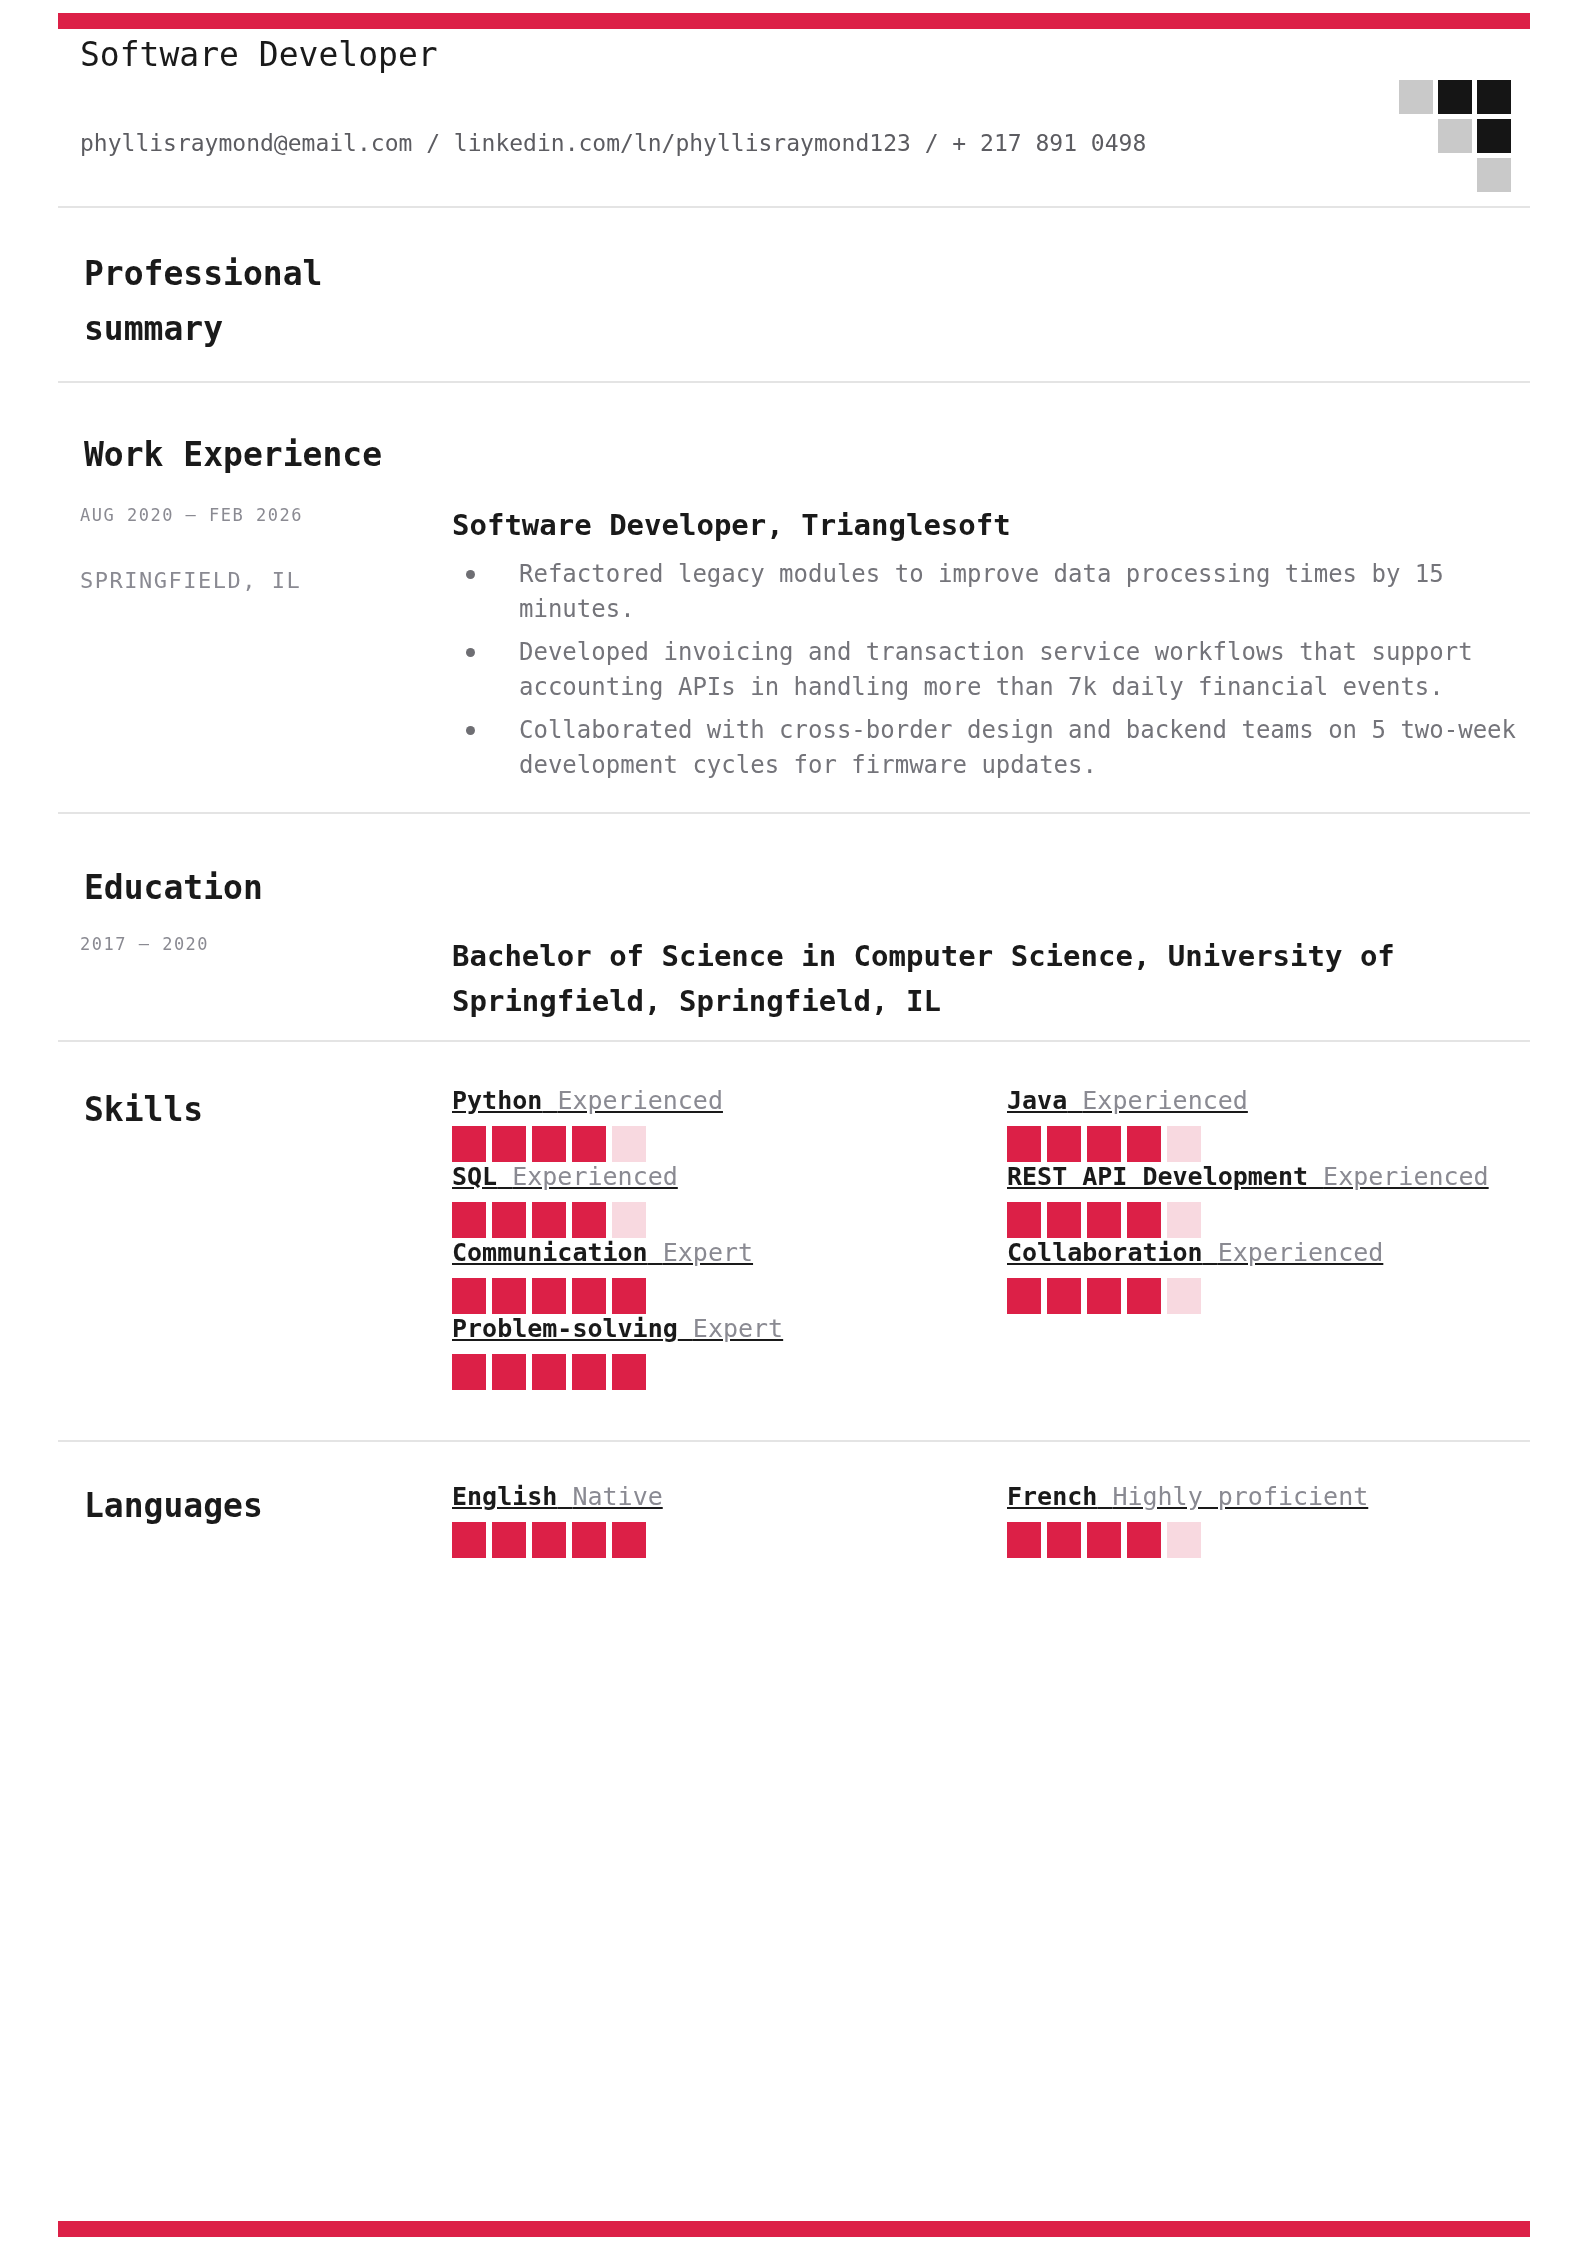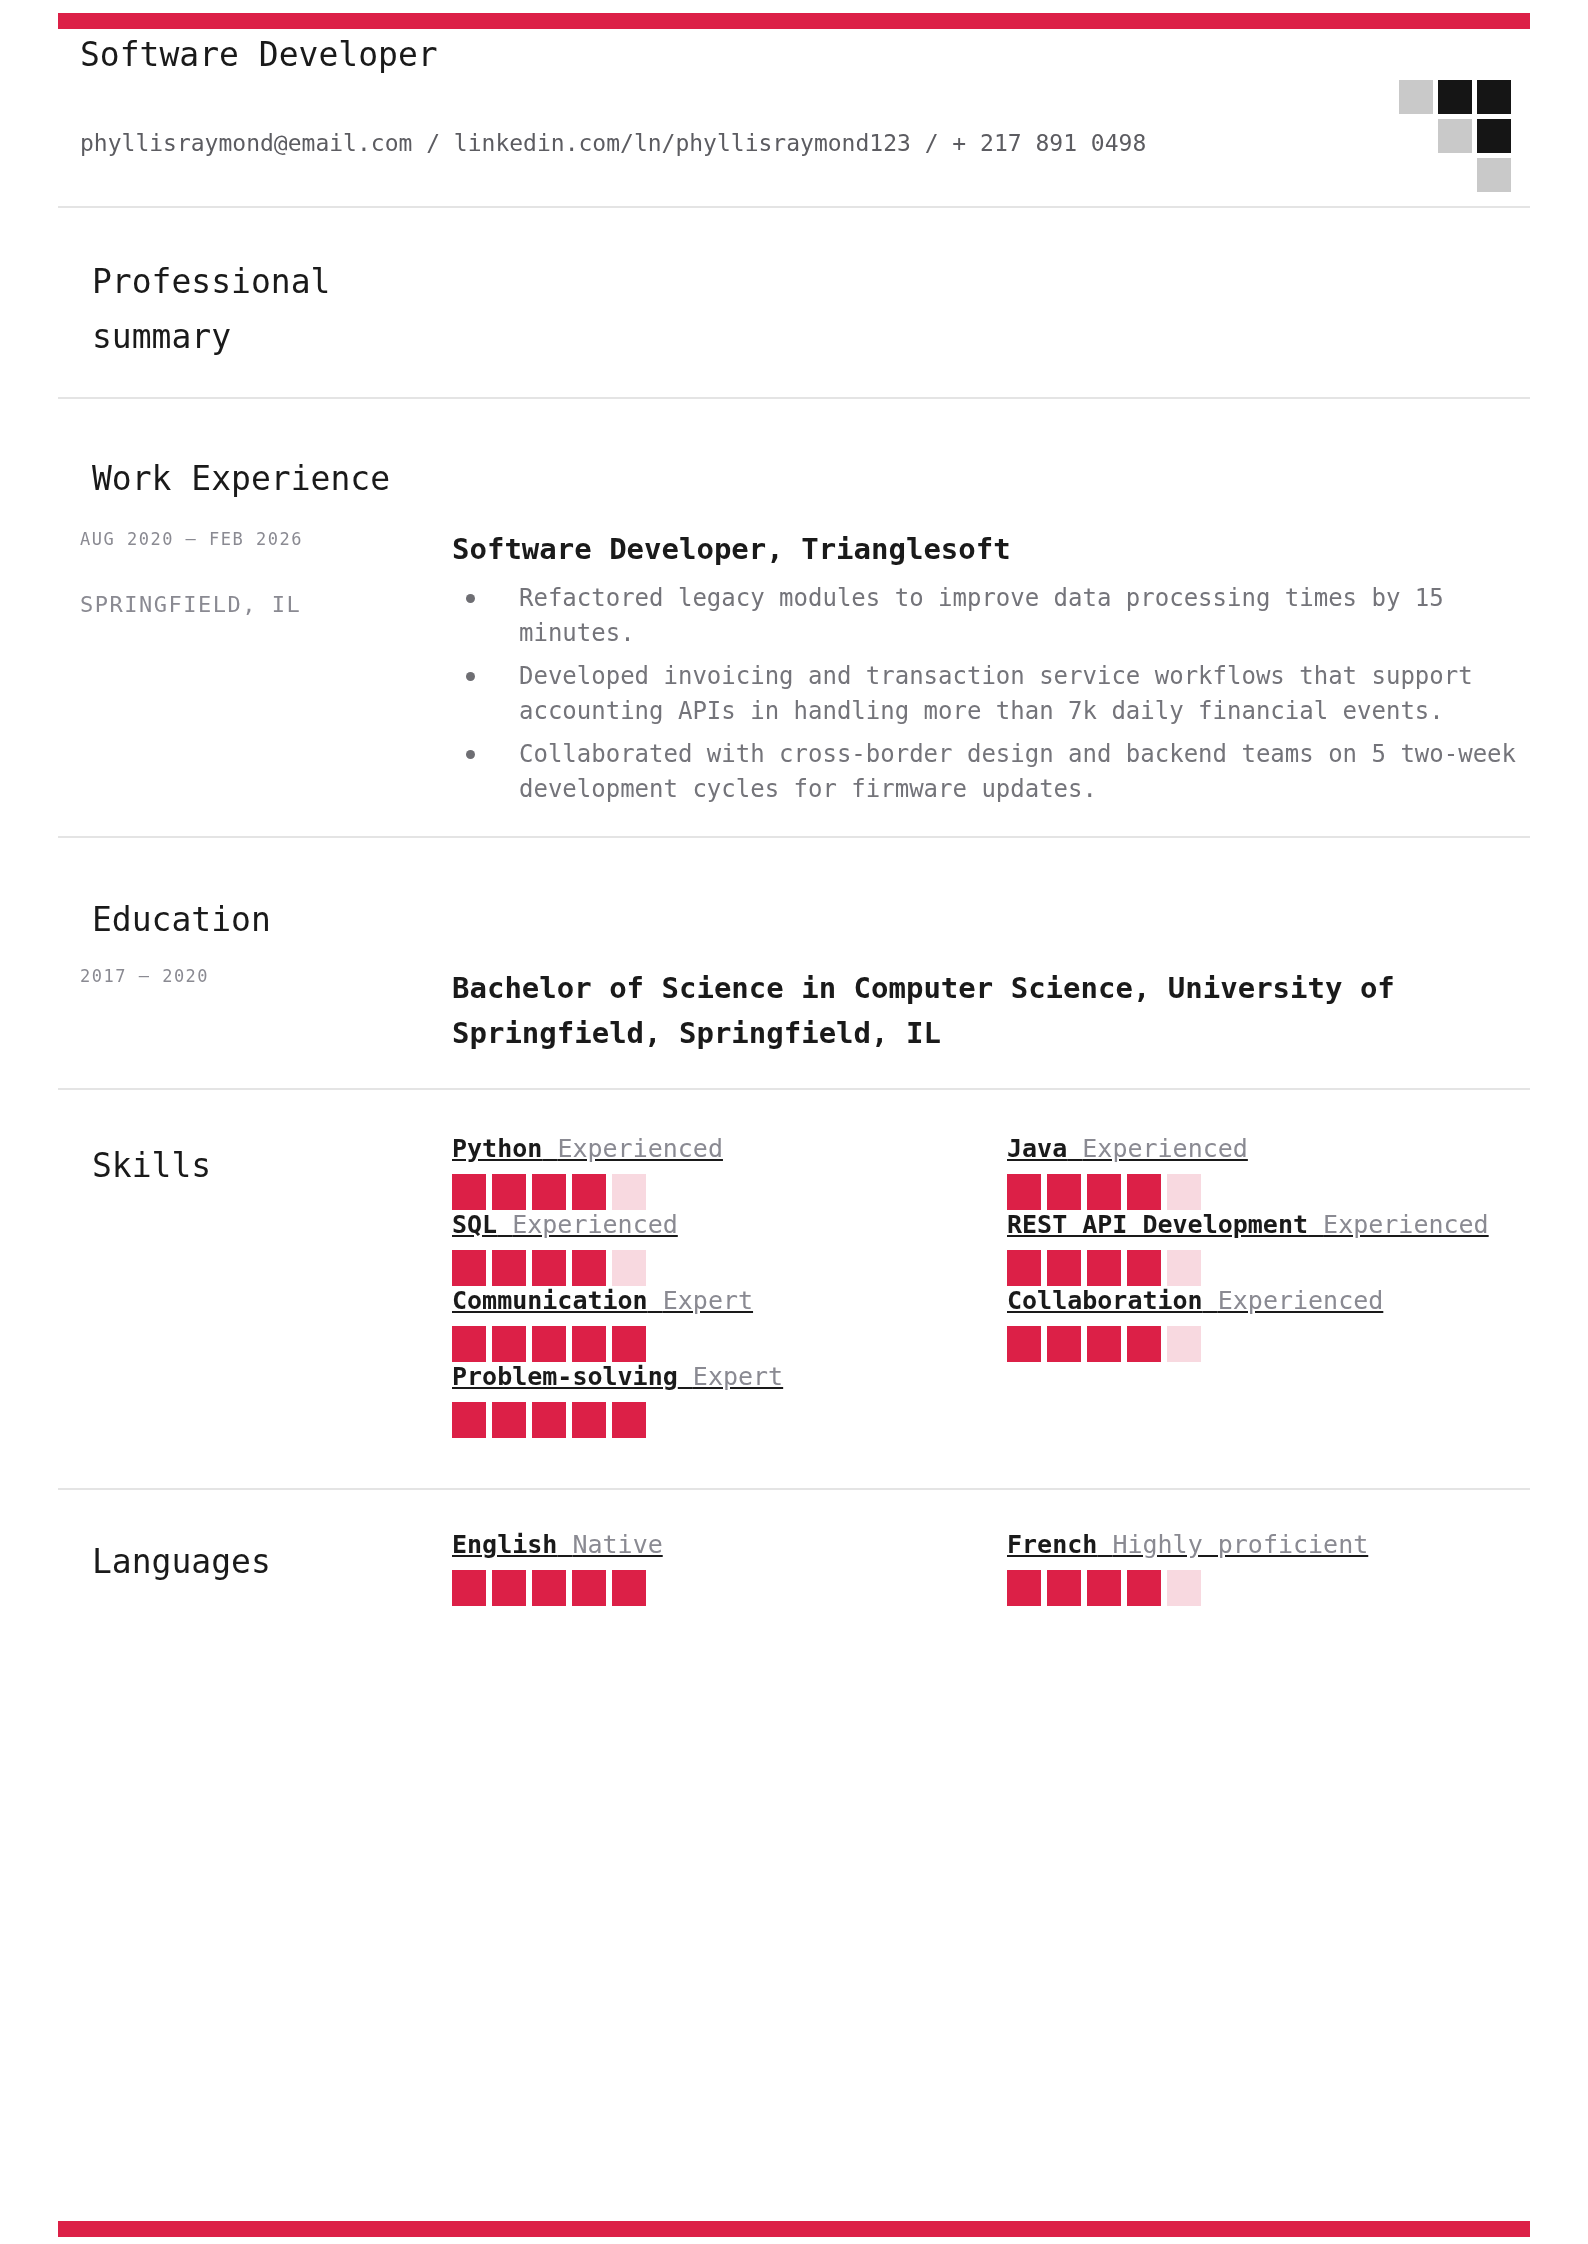--- a/index.html
+++ b/index.html
@@ -34,29 +34,29 @@
   .logo .cell.none{background:transparent;}
 
   h1.name{margin:72px 0 0 22px;font-size:88px;line-height:96px;font-weight:bold;letter-spacing:0;}
   .job-title{margin:34px 0 0 22px;font-size:33px;line-height:42px;font-weight:normal;}
   .contact{margin:52px 0 0 22px;font-size:23px;line-height:30px;color:var(--contact-gray);}
 
   hr.divider{border:none;border-top:2px solid var(--divider);margin:0;}
   hr.d1{margin-top:48px;}
 
   section{display:grid;grid-template-columns:372px 1fr;padding-left:22px;}
-  h2.sec-heading{margin:12px;font-size:33px;line-height:55px;font-weight:normal;grid-column:1;}
+  h2.sec-heading{margin:4px;font-size:33px;line-height:55px;font-weight:bold;grid-column:1;}
   h2.single{line-height:40px;}
   .sec-content{grid-column:2;}
 
   .sec-summary{padding-top:34px;padding-bottom:21px;}
   .summary-text{margin:0;font-size:28px;line-height:45px;font-style:italic;color:var(--body-gray);}
 
   .sec-work{padding-top:48px;padding-bottom:21px;display:block;}
-  .sec-edu{padding-top:50px;padding-bottom:32px;display:block;}
+  .sec-edu{padding-top:50px;padding-bottom:16px;display:block;}
   .entry-row{display:grid;grid-template-columns:372px 1fr;margin-top:30px;}
   .sec-edu .entry-row{margin-top:26px;}
   .meta{grid-column:1;}
   .meta .dates{font-size:17px;line-height:21px;letter-spacing:1.5px;color:var(--muted-gray);}
   .meta .location{font-size:22px;line-height:21px;letter-spacing:1.5px;color:var(--muted-gray);margin-top:44px;}
   .entry-content{grid-column:2;}
   h3.entry-title{margin:0;font-size:29px;line-height:40px;font-weight:bold;}
   h3.degree{margin:0;font-size:29px;line-height:45px;font-weight:bold;}
   ul.bullets{margin:12px 0 0 0;padding:0;list-style:none;}
   ul.bullets li{position:relative;padding-left:67px;font-size:24px;line-height:35px;

